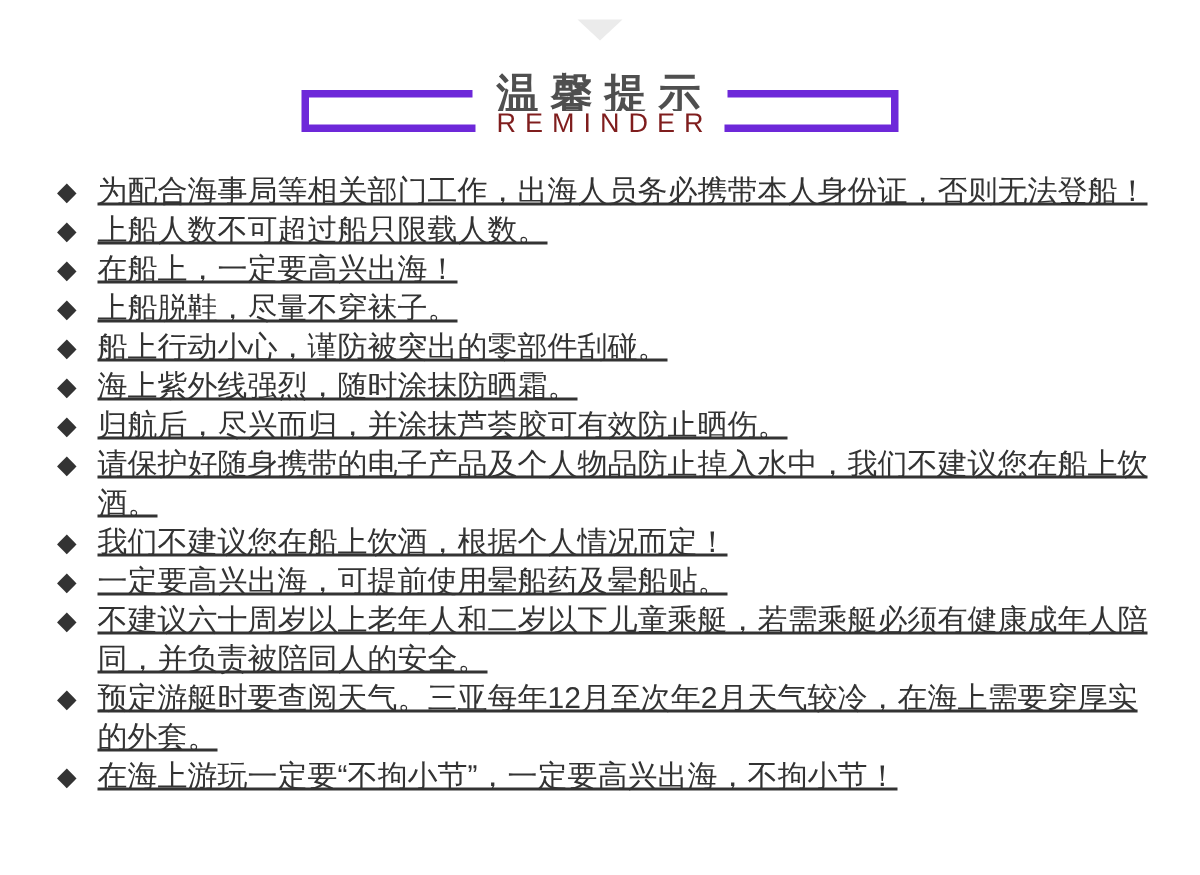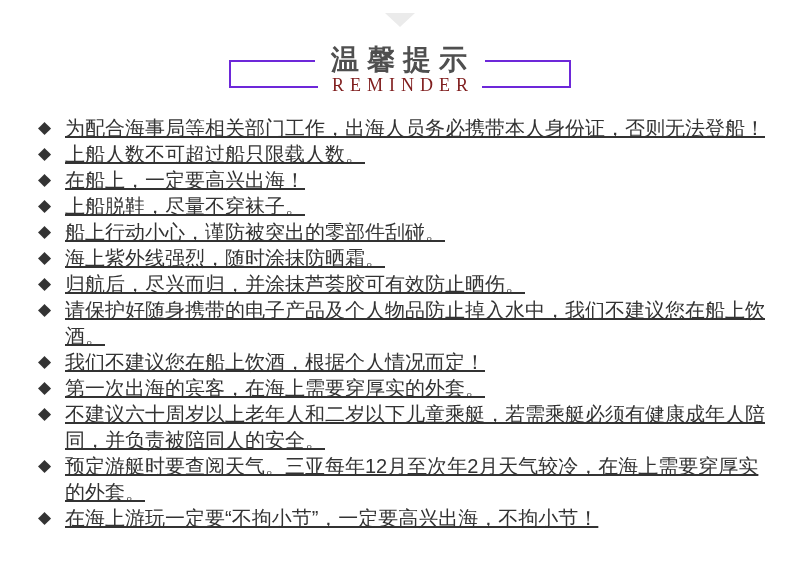--- a/index.html
+++ b/index.html
@@ -15,25 +15,24 @@
     width: 0;
     height: 0;
     margin: 13px auto 0;
     border-left: 15px solid transparent;
     border-right: 15px solid transparent;
     border-top: 14px solid #ebebeb;
   }
   
   .header-frame {
     position: relative;
-    width: 342px;
+    width: 398px;
     height: 28px;
     margin: 33px auto 0;
-    border: 2px solid #6d28d9;
-    font-family: Liberation Serif, serif;
+    border: 5px solid #6d28d9;
   }
   .header-title {
     position: absolute;
     top: -21px;
     left: 50%;
     transform: translateX(-50%);
     background: #ffffff;
     padding: 0 10px 0 16px;
     font-size: 28px;
     line-height: 38px;
@@ -122,21 +121,21 @@
   <li>
       <span class="bullet">◆</span>
       <span class="tip-text">请保护好随身携带的电子产品及个人物品防止掉入水中，我们不建议您在船上饮酒。</span>
     </li>
   <li>
       <span class="bullet">◆</span>
       <span class="tip-text">我们不建议您在船上饮酒，根据个人情况而定！</span>
     </li>
   <li>
       <span class="bullet">◆</span>
-      <span class="tip-text">第一次出海的宾客，在海上需要穿厚实的外套。</span>
+      <span class="tip-text">一定要高兴出海，可提前使用晕船药及晕船贴。</span>
     </li>
   <li>
       <span class="bullet">◆</span>
       <span class="tip-text">不建议六十周岁以上老年人和二岁以下儿童乘艇，若需乘艇必须有健康成年人陪同，并负责被陪同人的安全。</span>
     </li>
   <li>
       <span class="bullet">◆</span>
       <span class="tip-text">预定游艇时要查阅天气。三亚每年12月至次年2月天气较冷，在海上需要穿厚实的外套。</span>
     </li>
   <li>

